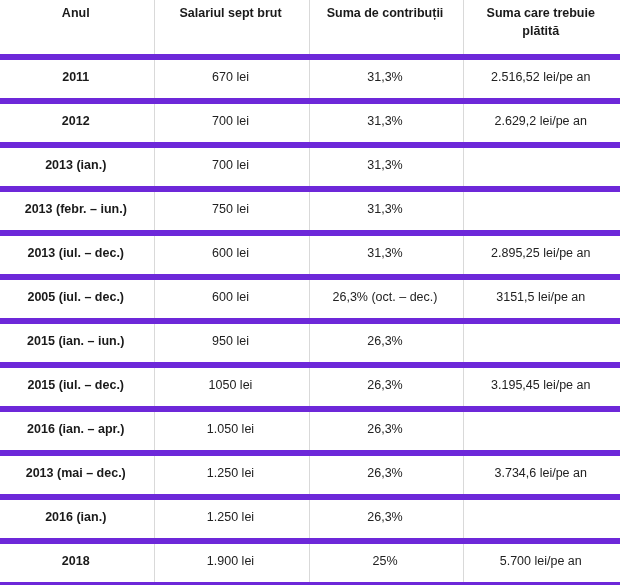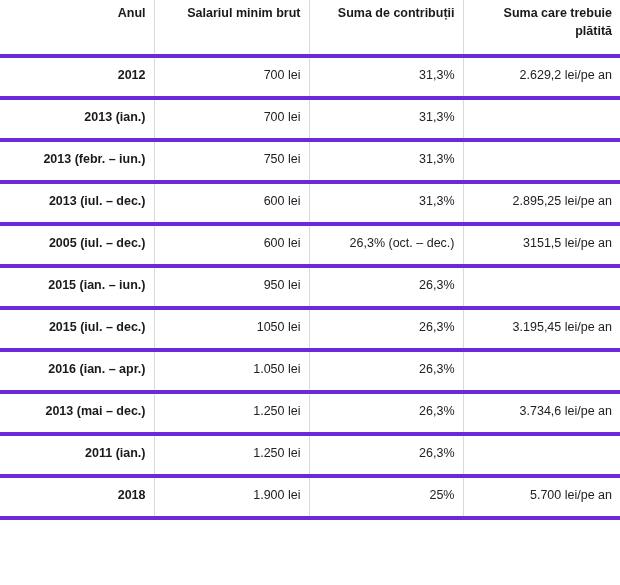--- a/index.html
+++ b/index.html
@@ -19,27 +19,27 @@
     width: 620px;
     table-layout: fixed;
   }
   table.data-table col.c0 { width: 154px; }
   table.data-table col.c1 { width: 155px; }
   table.data-table col.c2 { width: 154px; }
   table.data-table col.c3 { width: 157px; }
 
   table.data-table th,
   table.data-table td {
-    border-bottom: 4px solid #6d28d9;
+    border-bottom: 6px solid #6d28d9;
     border-right: 1px solid #d9d9d9;
     vertical-align: top;
     padding: 8px 8px 8px 6px;
     font-size: 12.5px;
     line-height: 1.45;
-    text-align: right;
+    text-align: center;
   }
   table.data-table th:last-child,
   table.data-table td:last-child {
     border-right: none;
   }
   table.data-table th {
     font-weight: bold;
     font-size: 12.5px;
     padding-top: 4px;
     padding-bottom: 14px;
@@ -59,26 +59,32 @@
 <table class="data-table">
   <colgroup>
     <col class="c0">
     <col class="c1">
     <col class="c2">
     <col class="c3">
   </colgroup>
   <thead>
     <tr>
       <th>Anul</th>
-      <th>Salariul minim brut</th>
+      <th>Salariul sept brut</th>
       <th>Suma de contribuții</th>
       <th>Suma care trebuie plătită</th>
     </tr>
   </thead>
   <tbody>
+    <tr>
+      <td class="year-cell">2011</td>
+      <td>670 lei</td>
+      <td>31,3%</td>
+      <td>2.516,52 lei/pe an</td>
+    </tr>
     <tr>
       <td class="year-cell">2012</td>
       <td>700 lei</td>
       <td>31,3%</td>
       <td>2.629,2 lei/pe an</td>
     </tr>
     <tr>
       <td class="year-cell">2013 (ian.)</td>
       <td>700 lei</td>
       <td>31,3%</td>
@@ -120,21 +126,21 @@
       <td>26,3%</td>
       <td></td>
     </tr>
     <tr>
       <td class="year-cell">2013 (mai – dec.)</td>
       <td>1.250 lei</td>
       <td>26,3%</td>
       <td>3.734,6 lei/pe an</td>
     </tr>
     <tr>
-      <td class="year-cell">2011 (ian.)</td>
+      <td class="year-cell">2016 (ian.)</td>
       <td>1.250 lei</td>
       <td>26,3%</td>
       <td></td>
     </tr>
     <tr>
       <td class="year-cell">2018</td>
       <td>1.900 lei</td>
       <td>25%</td>
       <td>5.700 lei/pe an</td>
     </tr>

